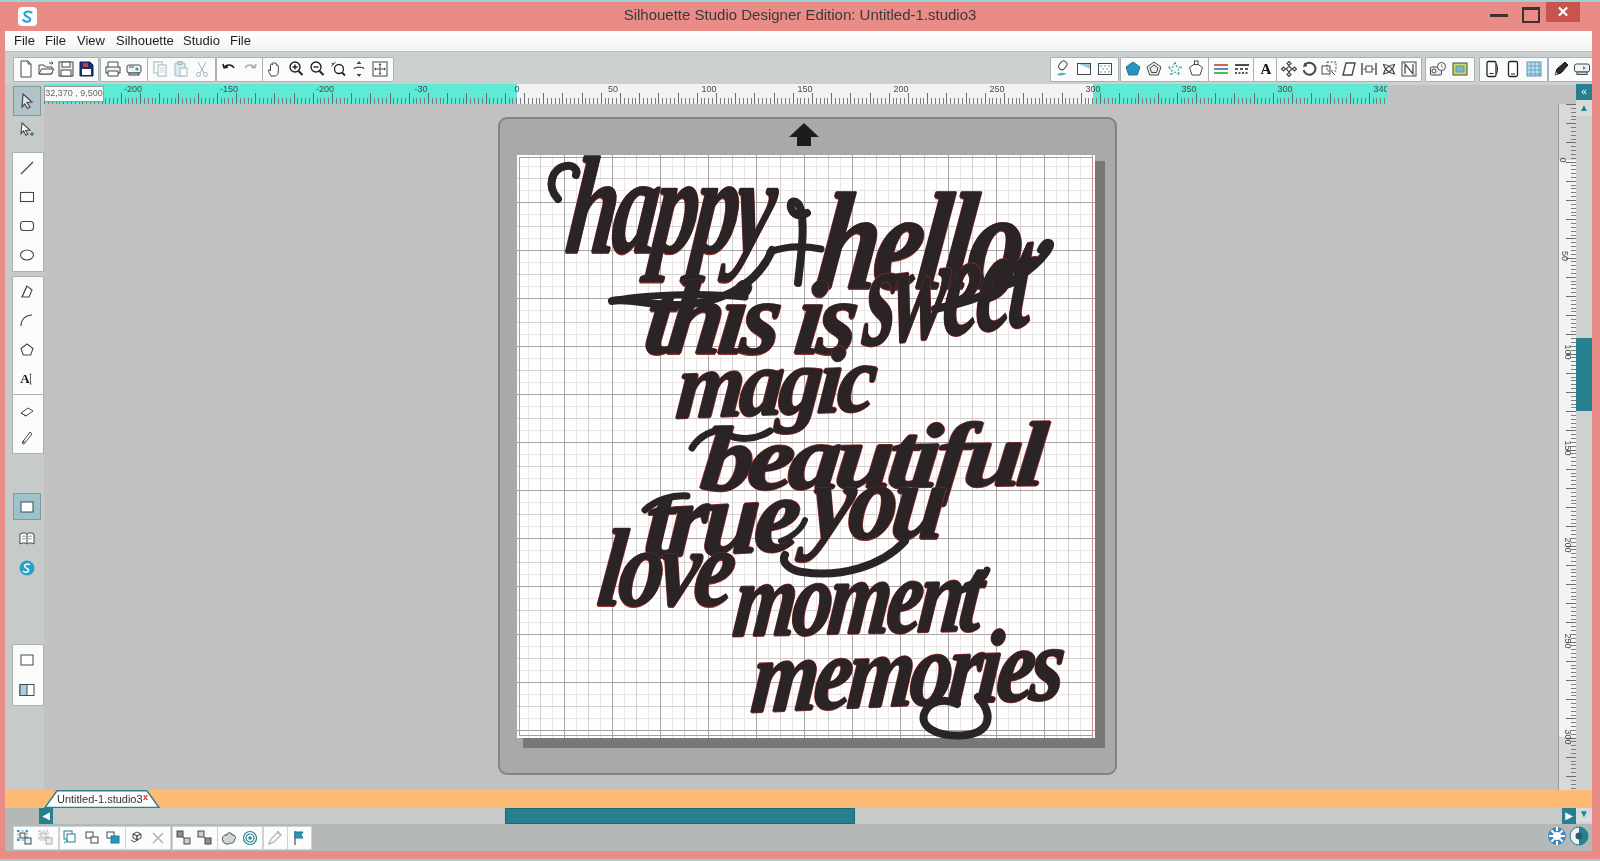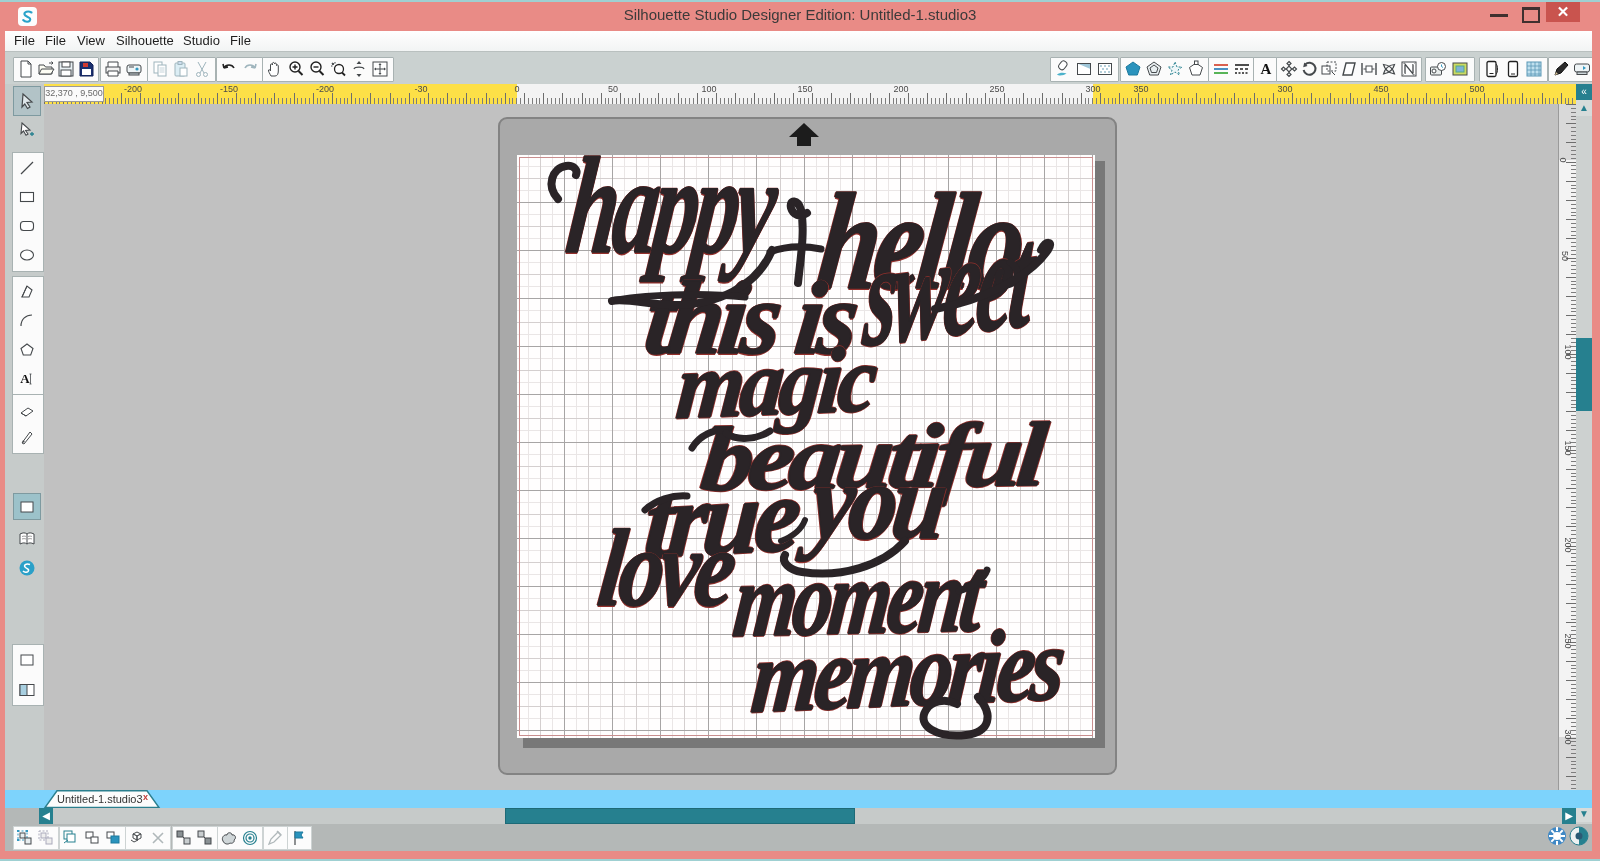--- a/index.html
+++ b/index.html
@@ -22,21 +22,21 @@
             font-size:15px;text-align:center;line-height:20px;font-weight:700;}
   
   #menubar{left:5px;top:31px;width:1587px;height:20px;background:linear-gradient(#ffffff,#f2f4f4);
            font-size:13px;color:#1e1e1e;}
   #menubar span{position:absolute;top:2px;}
   
   #toolbar{left:5px;top:51px;width:1587px;height:33px;background:#cad1d0;border-top:1px solid #b9c0bf;}
   .tgroup{position:absolute;top:5px;height:23px;background:#fbfbfb;border:1px solid #a8b2b2;border-radius:1px;}
   .ticon{position:absolute;top:1px;width:20px;height:20px;}
   
-  #rulertop{left:44px;top:84px;width:1532px;height:20px;background:#fde047;border-bottom:7px solid #c2410c;overflow:hidden;}
+  #rulertop{left:44px;top:84px;width:1343px;height:20px;background:#5eead4;border-bottom:7px solid #c2410c;overflow:hidden;}
   #rulertop .page{position:absolute;left:473px;top:0;width:576px;height:20px;background:#f3f3f3;}
   .htick1{position:absolute;left:0;top:14px;width:1532px;height:6px;
      background:repeating-linear-gradient(to right,#7d7d7d 0 1px,transparent 1px 3.84px);}
   .htick2{position:absolute;left:0;top:9px;width:1532px;height:11px;
      background:repeating-linear-gradient(to right,#6d6d6d 0 1px,transparent 1px 19.2px);}
   .hnum{position:absolute;top:0px;font-size:9px;color:#4a4a4a;transform:translateX(-50%);}
   #coordbox{left:44px;top:86px;width:58px;height:14px;background:#fafafa;border:1px solid #9a9a9a;
             font-size:9px;color:#6a6a6a;line-height:13px;text-align:center;}
   
   #leftcol{left:5px;top:84px;width:39px;height:767px;background:#c6cbca;}
@@ -70,21 +70,21 @@
   #vruler .page{position:absolute;left:0;top:56px;width:18px;height:577px;background:#f3f3f3;}
   .vtick1{position:absolute;left:12px;top:0px;width:6px;height:686px;
      background:repeating-linear-gradient(to bottom,#7d7d7d 0 1px,transparent 1px 3.84px);}
   .vtick2{position:absolute;left:7px;top:0px;width:11px;height:686px;
      background:repeating-linear-gradient(to bottom,#6d6d6d 0 1px,transparent 1px 19.2px);}
   .vnum{position:absolute;left:1px;font-size:9px;color:#4a4a4a;transform:rotate(90deg);transform-origin:center;}
   #vscroll{left:1576px;top:84px;width:16px;height:740px;background:#cdd1d0;}
   .sbtn{position:absolute;left:0;width:16px;height:16px;background:#26808f;color:#fff;
         text-align:center;font-size:10px;line-height:16px;}
   
-  #tabrow{left:5px;top:790px;width:1587px;height:18px;background:#7dd3fc;}
+  #tabrow{left:5px;top:790px;width:1587px;height:18px;background:#fdba74;}
   #hscroll{left:5px;top:808px;width:1571px;height:16px;background:#b4b8b7;}
   #htrack{position:absolute;left:47px;top:0;width:1510px;height:16px;background:#c6cac9;}
   #hthumb{position:absolute;left:500px;top:0;width:350px;height:16px;background:#26808f;border:1px solid #1d6a77;box-sizing:border-box;}
   #botbar{left:5px;top:824px;width:1587px;height:27px;background:#b4b8b7;}
 </style>
 </head>
 <body>
 <div class="abs" id="topline"></div>
 <div class="abs" id="titlebar"></div>
 <div class="abs" id="title">Silhouette Studio Designer Edition: Untitled-1.studio3</div>
@@ -416,23 +416,23 @@
     <span class="hnum" style="left: 185px;">-150</span>
     <span class="hnum" style="left: 281px;">-200</span>
     <span class="hnum" style="left: 377px;">-30</span>
     <span class="hnum" style="left: 473px;">0</span>
     <span class="hnum" style="left: 569px;">50</span>
     <span class="hnum" style="left: 665px;">100</span>
     <span class="hnum" style="left: 761px;">150</span>
     <span class="hnum" style="left: 857px;">200</span>
     <span class="hnum" style="left: 953px;">250</span>
     <span class="hnum" style="left: 1049px;">300</span>
-    <span class="hnum" style="left: 1097px; text-align: center;">350</span>
+    <span class="hnum" style="left: 1145px; text-align: center;">350</span>
     <span class="hnum" style="left: 1241px;">300</span>
-    <span class="hnum" style="left: 1337px;">450</span>
+    <span class="hnum" style="left: 1337px;">340</span>
     <span class="hnum" style="left: 1433px;">500</span>
   </div>
 <div class="abs" id="coordbox">32,370 , 9,500</div>
 <div class="abs" id="leftcol">
     <div class="lbtn" style="top: 2px; background: rgb(178, 195, 199); border: 1px solid rgb(126, 154, 160); width: 26px; height: 28px;">
       <svg width="18" height="18" viewBox="0 0 18 18">
         <path d="M5 2l9 8-5 .5 3 4.5-2.5 1.5L6.8 12 4 15z" fill="#dfe7ea" stroke="#45494c" stroke-width="1.2"></path>
       </svg>
     </div>
     <div class="lbtn" style="top: 32px; background: transparent;">

